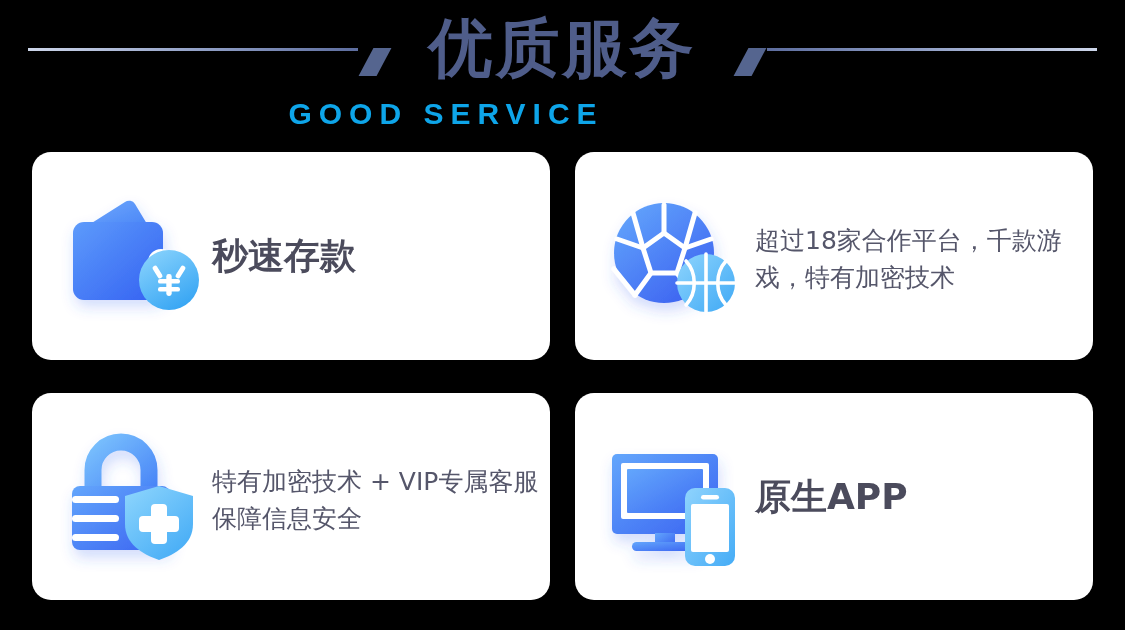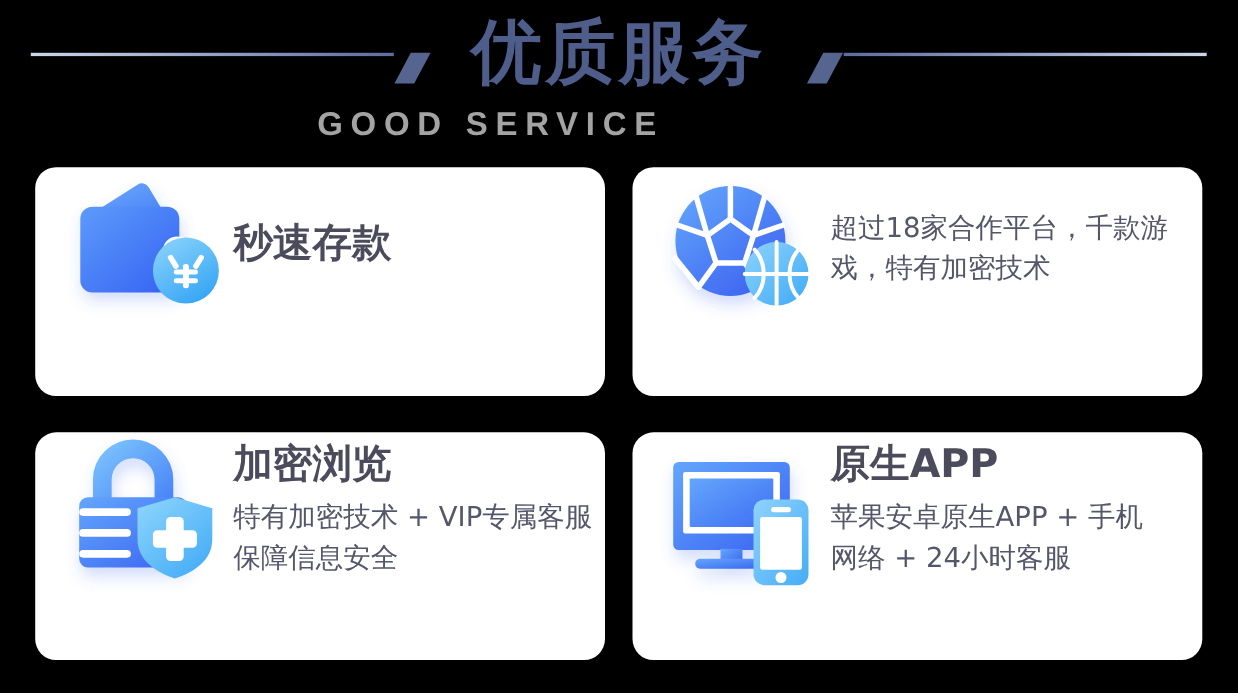--- a/index.html
+++ b/index.html
@@ -89,21 +89,21 @@
   }
   .header-subtitle {
     position: absolute;
     left: 0;
     top: 96px;
     width: 892px;
     text-align: center;
     font-size: 30px;
     line-height: 36px;
     font-weight: bold;
-    color: #a3a3a3;
+    color: #0ea5e9;
     letter-spacing: 7px;
     font-family: "Liberation Sans", sans-serif;
   }
 
   
   .grid {
     position: absolute;
     left: 32px;
     top: 152px;
     width: 1061px;
@@ -113,21 +113,21 @@
     grid-template-rows: 208px 207px;
     column-gap: 25px;
     row-gap: 33px;
   }
   .card {
     background: #ffffff;
     border-radius: 19px;
     position: relative;
     overflow: hidden;
     display: flex;
-    align-items: flex-start;
+    align-items: center;
   }
   .card-inner {
     display: flex;
     align-items: center;
     width: 100%;
     padding-left: 26px;
     box-sizing: border-box;
   }
   .icon-wrap {
     width: 150px;
@@ -306,21 +306,20 @@
           <g>
             <path d="M96 54 L130 64 V92 C130 112 113 122 96 128 C79 122 62 112 62 92 V64 Z" fill="url(#l-shield)"></path>
             <g fill="#ffffff">
               <rect x="88" y="72" width="16" height="40" rx="4"></rect>
               <rect x="76" y="84" width="40" height="16" rx="4"></rect>
             </g>
           </g>
         </svg>
       </div>
       <div class="text-wrap">
-        <div class="card-title">加密浏览</div>
         <div class="card-desc">特有加密技术 + VIP专属客服保障信息安全</div>
       </div>
     </div>
   </div>
 
   <div class="card">
     <div class="card-inner">
       <div class="icon-wrap">
         <svg class="icon-svg" width="140" height="130" viewBox="0 0 140 130">
           <defs>
@@ -350,18 +349,17 @@
           <g>
             <rect x="79" y="56" width="50" height="78" rx="10" fill="url(#m-phone)"></rect>
             <rect x="85" y="72" width="38" height="48" rx="2" fill="#ffffff"></rect>
             <rect x="95" y="63" width="18" height="4.6" rx="2.3" fill="#ffffff"></rect>
             <circle cx="104" cy="127" r="5" fill="#ffffff"></circle>
           </g>
         </svg>
       </div>
       <div class="text-wrap">
         <div class="card-title">原生APP</div>
-        <div class="card-desc narrow">苹果安卓原生APP + 手机网络 + 24小时客服</div>
       </div>
     </div>
   </div>
 
 </div>
 
 </body></html>

